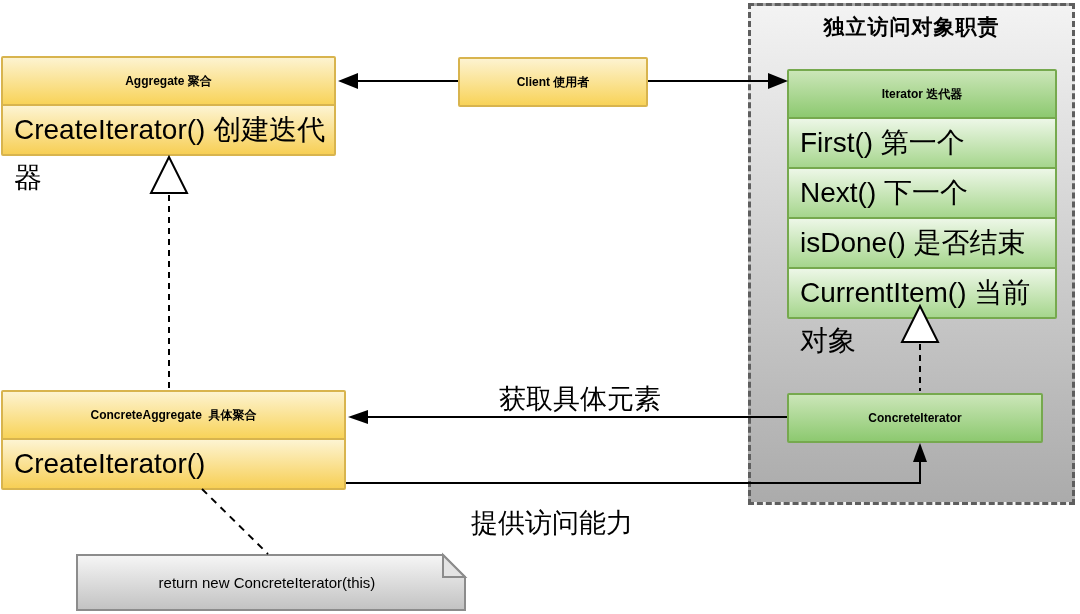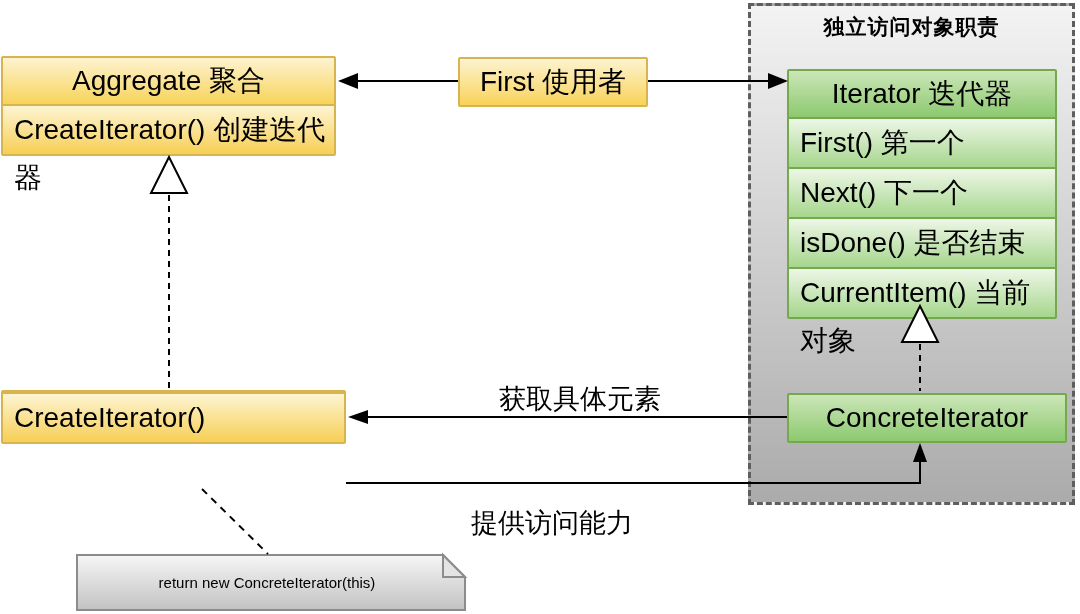--- a/index.html
+++ b/index.html
@@ -15,36 +15,36 @@
   }
   .region-title{
     position:absolute;left:748px;top:13px;width:327px;
     text-align:center;font-weight:bold;font-size:21px;letter-spacing:1px;
   }
   
   .class-box{position:absolute;box-sizing:border-box;border-radius:2px;}
   .yellow{border:2px solid #d8b44e;}
   .green{border:2px solid #76a94e;}
   .hdr{
-    height:46px;line-height:46px;text-align:center;font-weight:normal;font-size:28px;
+    height:46px;line-height:46px;text-align:center;font-weight:bold;font-size:12px;
   }
   .yellow .hdr{background:linear-gradient(#fdf3d0,#f8d359);}
   .green .hdr{background:linear-gradient(#cbe6b8,#8dc970);}
   .row{
     height:48px;line-height:48px;padding-left:11px;font-size:28px;
   }
   .yellow .row{border-top:2px solid #d8b44e;background:linear-gradient(#fdf4d2,#f7cf55);}
   .green .row{border-top:2px solid #76a94e;background:linear-gradient(#edf7e7,#a6d68d);}
   .hdr.pre{white-space:pre;}
   
   .aggregate{left:1px;top:56px;width:335px;}
   .client{left:458px;top:57px;width:190px;}
   .iterator{left:787px;top:57px;width:270px;margin-top:12px;}
   .concrete-aggregate{left:1px;top:390px;width:345px;}
-  .concrete-iterator{left:787px;top:393px;width:280px;}
+  .concrete-iterator{left:787px;top:393px;width:256px;}
   
   .edge-label{
     position:absolute;width:200px;text-align:center;font-size:27px;
   }
   .label-get{left:480px;top:381px;}
   .label-provide{left:452px;top:505px;}
   
   .note-text{
     position:absolute;left:77px;top:555px;width:380px;height:55px;
     line-height:55px;text-align:center;font-size:15px;z-index:4;
@@ -62,32 +62,33 @@
   <div class="region-title">独立访问对象职责</div>
 
   <div class="boxes-layer">
 
     <div class="class-box yellow aggregate">
       <div class="hdr">Aggregate 聚合</div>
       <div class="row">CreateIterator() 创建迭代器</div>
     </div>
 
     <div class="class-box yellow client">
-      <div class="hdr">First 使用者</div>
+      <div class="hdr">Client 使用者</div>
     </div>
 
     <div class="class-box green iterator">
       <div class="hdr">Iterator 迭代器</div>
       <div class="row">First() 第一个</div>
       <div class="row">Next() 下一个</div>
       <div class="row">isDone() 是否结束</div>
       <div class="row">CurrentItem() 当前对象</div>
     </div>
 
     <div class="class-box yellow concrete-aggregate">
+      <div class="hdr pre">ConcreteAggregate  具体聚合</div>
       <div class="row">CreateIterator()</div>
     </div>
 
     <div class="class-box green concrete-iterator">
       <div class="hdr">ConcreteIterator</div>
     </div>
 
   </div>
 
   <div class="edge-label label-get">获取具体元素</div>

